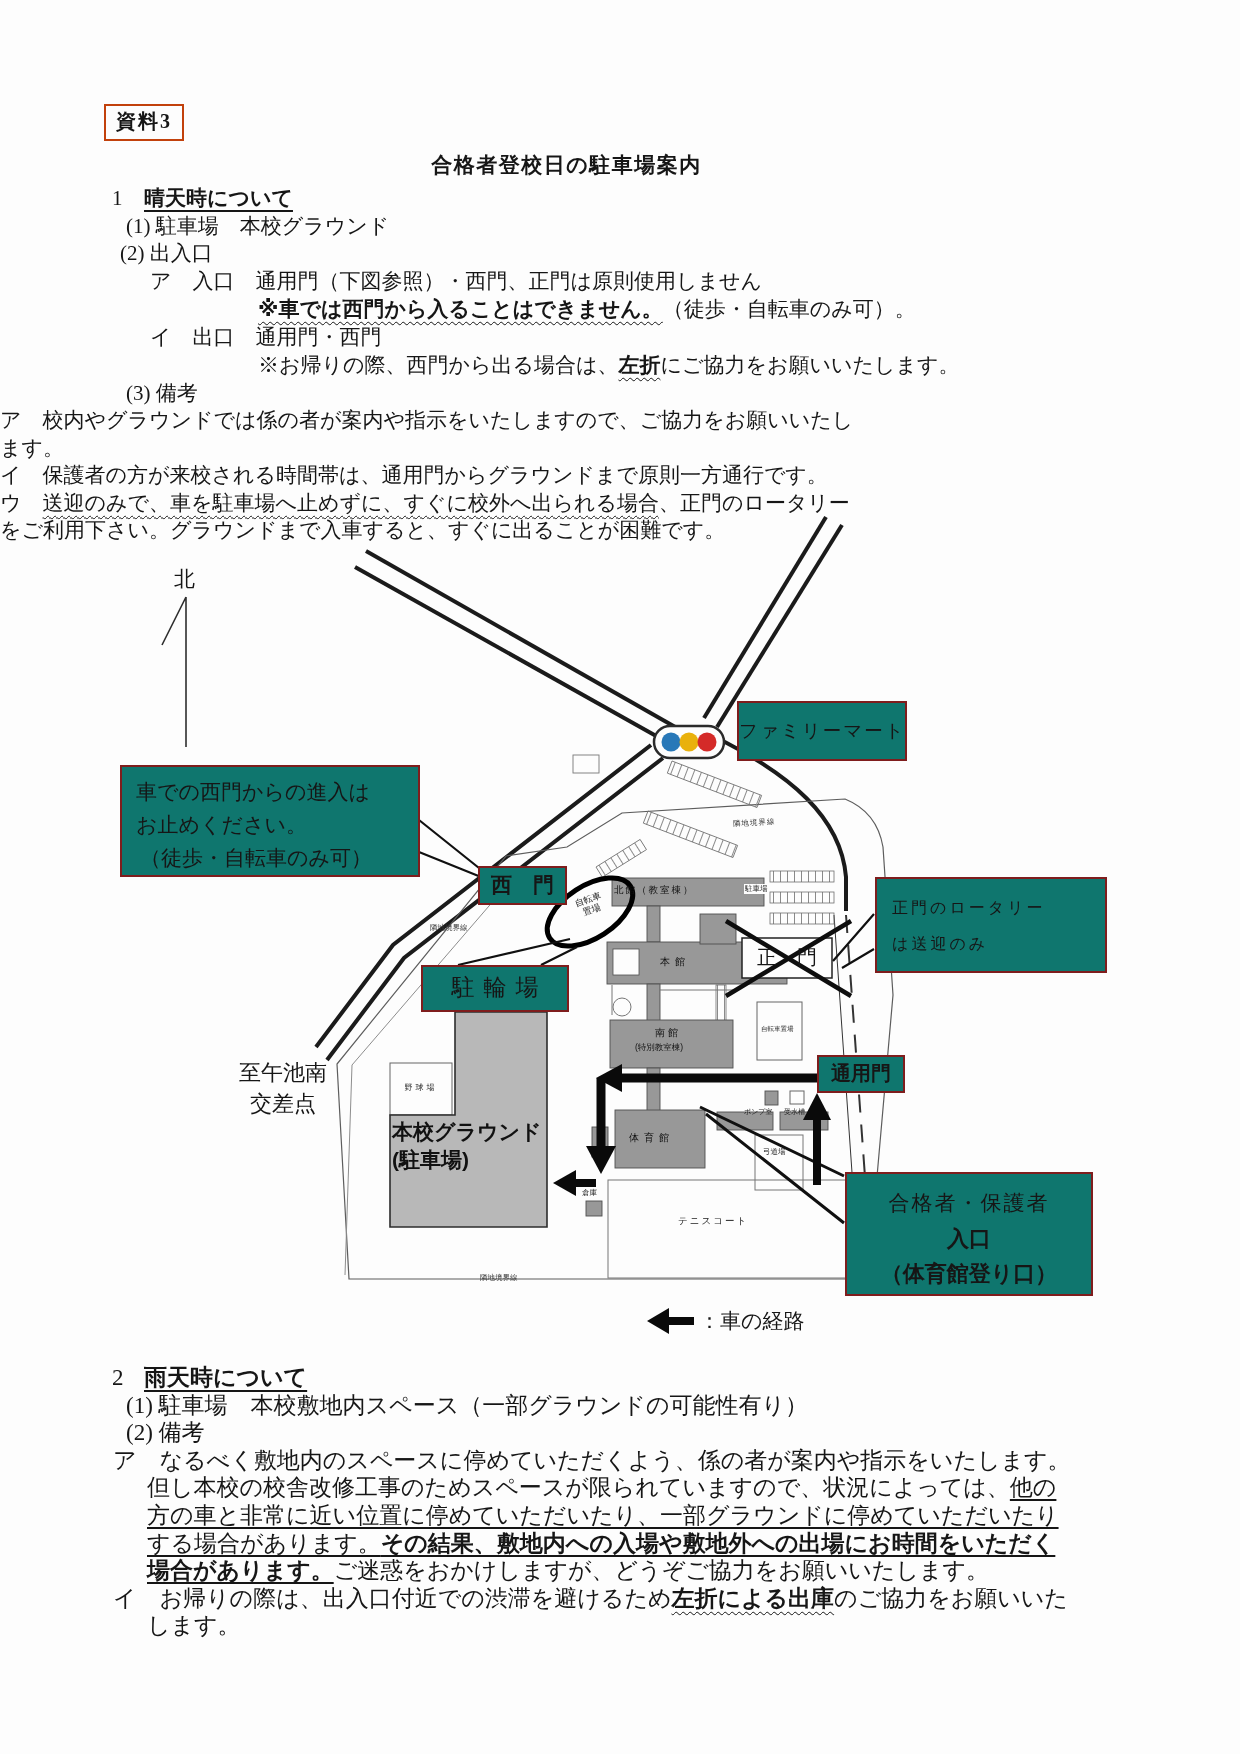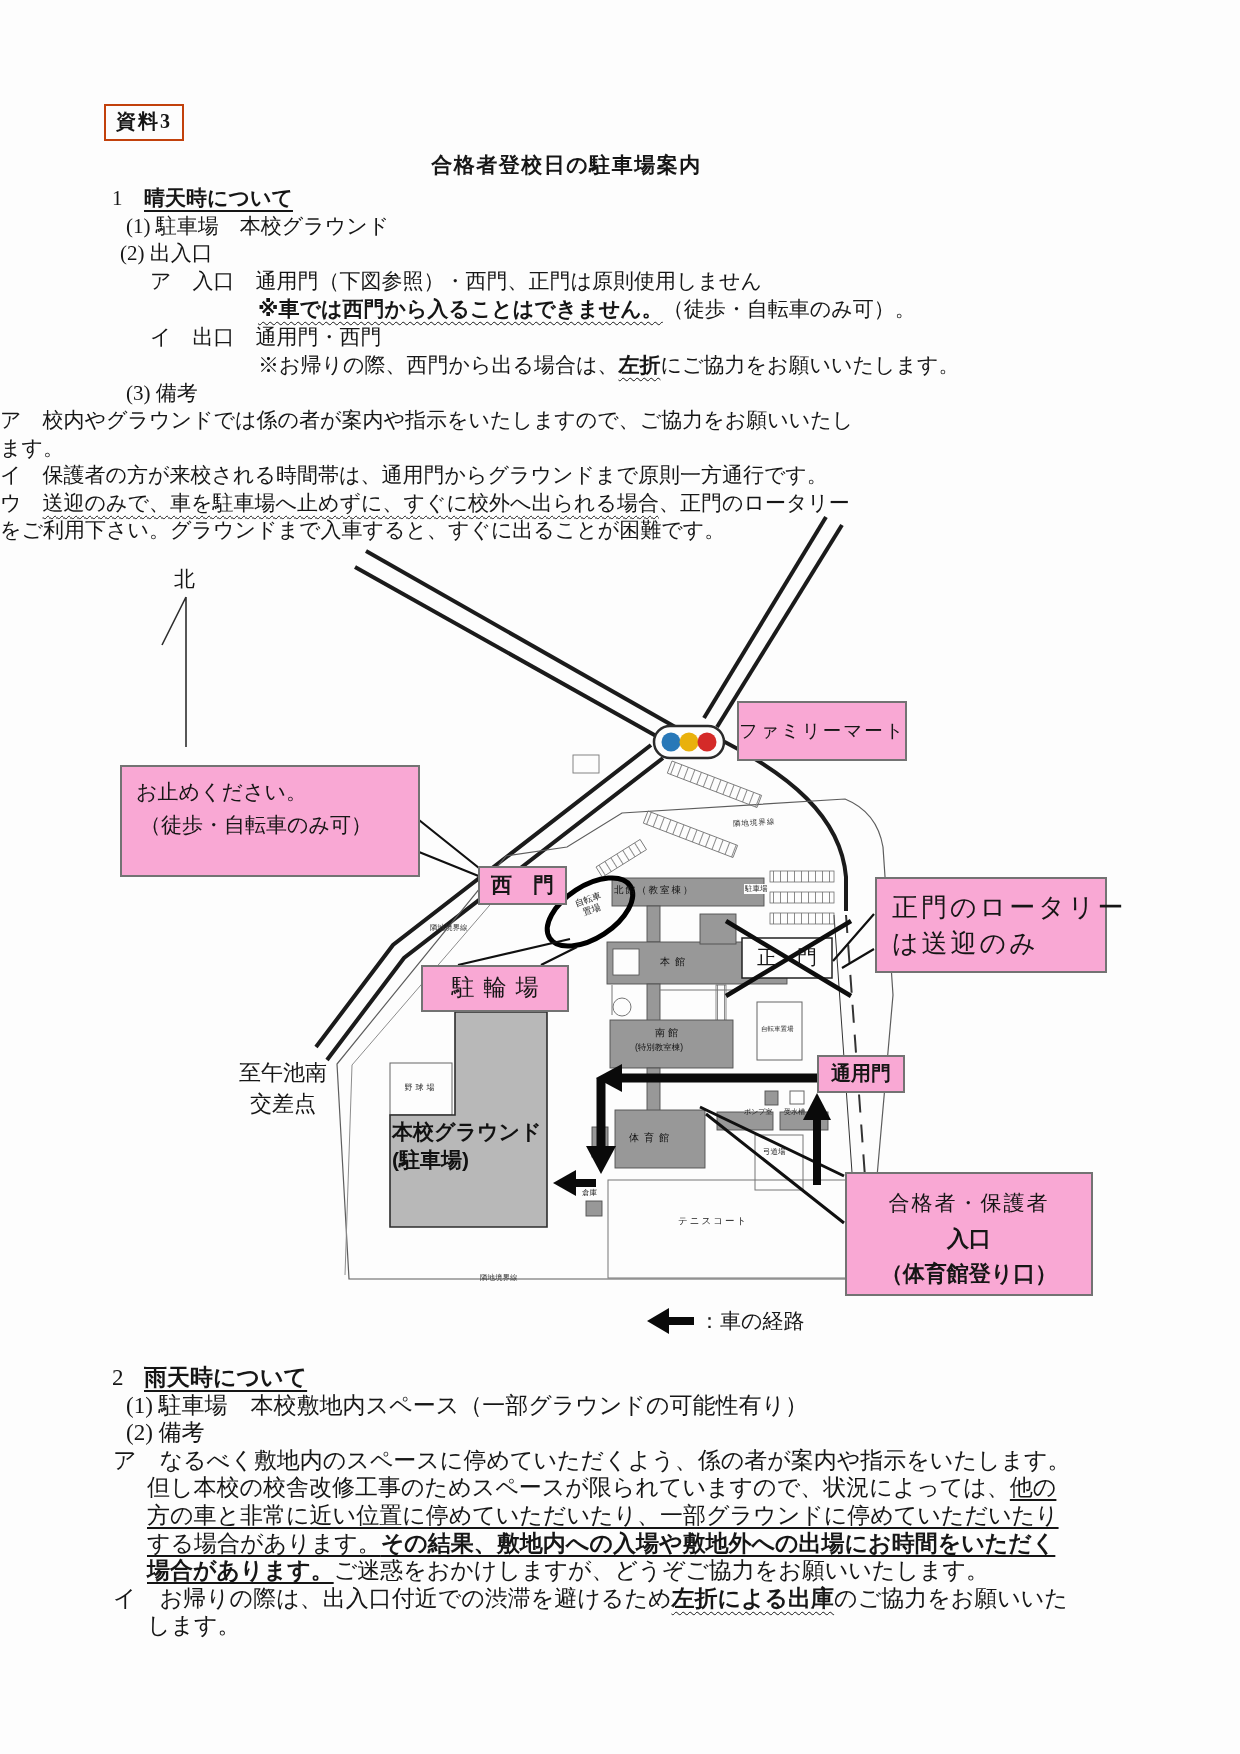--- a/index.html
+++ b/index.html
@@ -16,21 +16,21 @@
   .sec-head{font-family:"Liberation Sans","DejaVu Sans",sans-serif;font-weight:bold;
         text-decoration:underline;text-underline-offset:5px;text-decoration-thickness:1.5px;}
   .bs{font-family:"Liberation Sans","DejaVu Sans",sans-serif;font-weight:bold;}
   .wavy{text-decoration-line:underline;text-decoration-style:wavy;text-decoration-thickness:1px;text-underline-offset:5px;}
   .ul{text-decoration-line:underline;text-decoration-thickness:1.5px;text-underline-offset:4px;}
   .para1{width:870px;}
   .para2{margin-left:113px;width:930px;padding-left:34px;text-indent:-34px;}
   .map{position:absolute;left:0;top:515px;width:1240px;height:840px;}
   .map svg{position:absolute;left:0;top:0;}
   .ml{position:absolute;white-space:nowrap;}
-  .bx{border:2px solid #737373;background:#f9a8d4;box-sizing:border-box;}
+  .bx{border:2px solid #7f1d1d;background:#0f766e;box-sizing:border-box;}
   .tl{position:absolute;font-family:"Liberation Sans","DejaVu Sans",sans-serif;color:#1b1b1b;white-space:nowrap;}
 </style>
 </head>
 <body>
 
 <div class="page">
 
   <div class="doc-tag">資料3</div>
   <div class="title">合格者登校日の駐車場案内</div>
 
@@ -171,34 +171,35 @@
         <circle cx="689" cy="227" r="9.5" fill="#e9b10c"></circle>
         <circle cx="707" cy="227" r="9.5" fill="#d42a28"></circle>
       </g>
     </svg>
 
     <div class="ml" style="left:174px;top:50px;font-size:21px">北</div>
 
     <div class="ml bx" style="left:737px;top:186px;width:170px;height:60px;line-height:56px;text-align:center;font-size:18.5px;letter-spacing:2px">ファミリーマート</div>
 
     <div class="ml bx" style="left:120px;top:250px;width:300px;height:112px;padding:9px 0 0 14px;font-size:21px;line-height:33px;border-width:2.5px">
+      <div>車での西門からの進入は</div>
       <div>お止めください。</div>
       <div style="padding-left:4px">（徒歩・自転車のみ可）</div>
     </div>
 
     <div class="ml bx" style="left:478px;top:351px;width:89px;height:39px;line-height:35px;text-align:center;font-size:21px;font-weight:600">西　門</div>
 
     <div class="ml" style="left:563px;top:379px;width:54px;text-align:center;font-size:9px;line-height:11px;transform:rotate(-20deg);font-family:'Liberation Sans',sans-serif;color:#222">
       <div>自転車</div>
       <div>置場</div>
     </div>
 
     <div class="ml bx" style="left:421px;top:450px;width:148px;height:47px;line-height:42px;text-align:center;font-size:23px;letter-spacing:9px;text-indent:9px;border-width:2.5px">駐輪場</div>
 
-    <div class="ml bx" style="left:875px;top:362px;width:232px;height:96px;padding:11px 0 0 15px;font-size:26px;line-height:36px;letter-spacing:3px">
+    <div class="ml bx" style="left:875px;top:362px;width:232px;height:96px;padding:11px 0 0 15px;font-size:16px;line-height:36px;letter-spacing:3px">
       <div>正門のロータリー</div>
       <div>は送迎のみ</div>
     </div>
 
     <div class="ml" style="left:742px;top:423px;width:90px;height:40px;line-height:38px;text-align:center;font-size:20px">正　門</div>
 
     <div class="ml bx" style="left:817px;top:540px;width:88px;height:38px;line-height:33px;text-align:center;font-size:20px;font-weight:600;border-width:2.5px">通用門</div>
 
     <div class="ml" style="left:200px;top:542px;width:166px;text-align:center;font-size:22px;line-height:31px">
       <div>至午池南</div>

